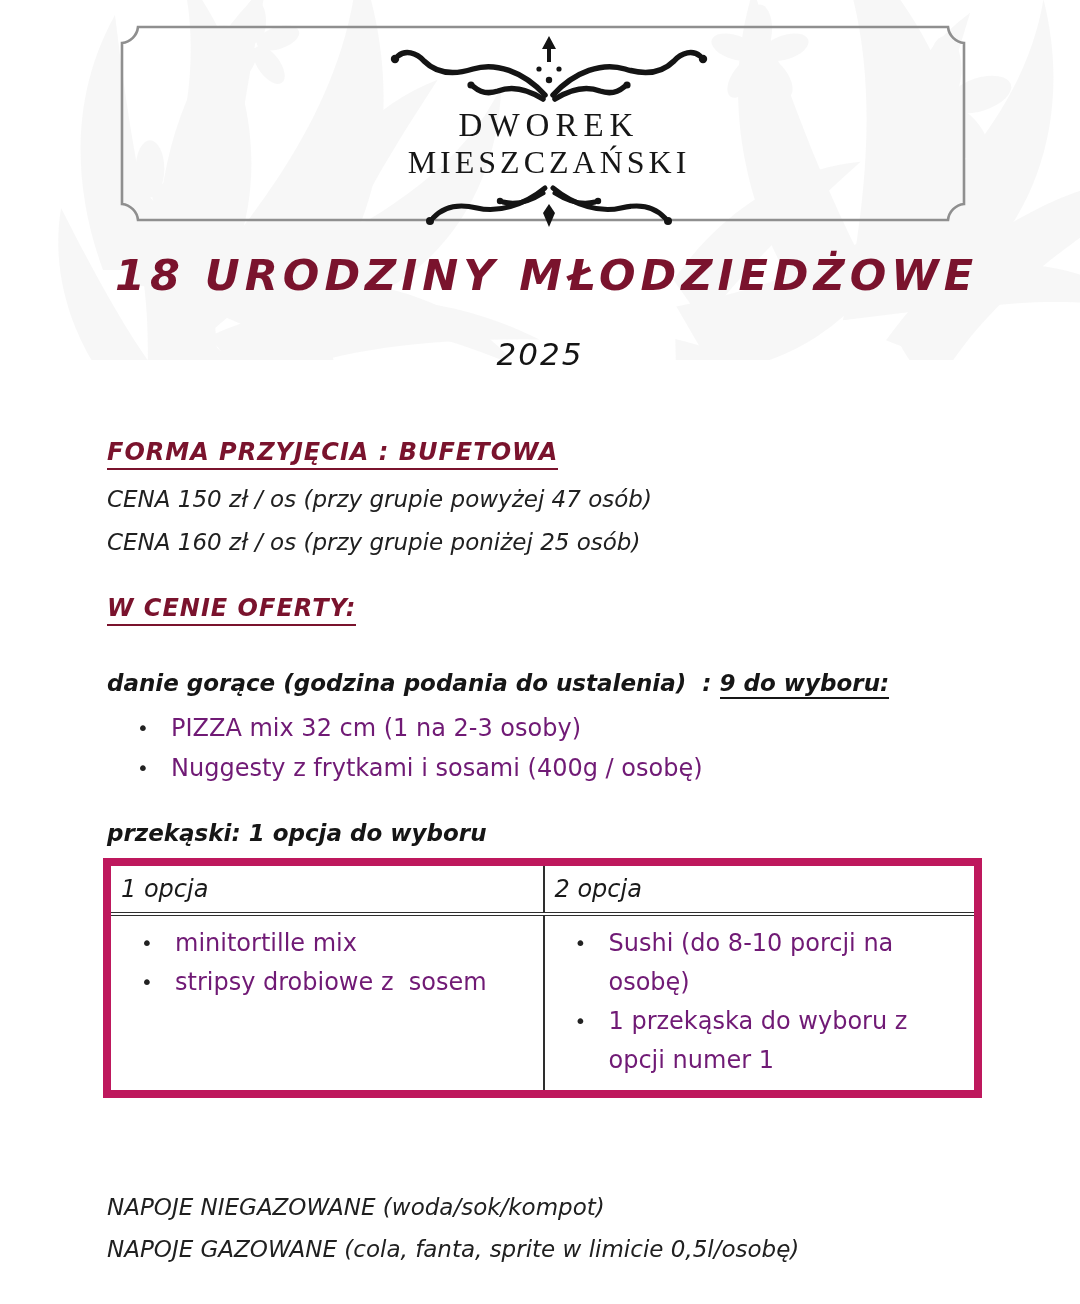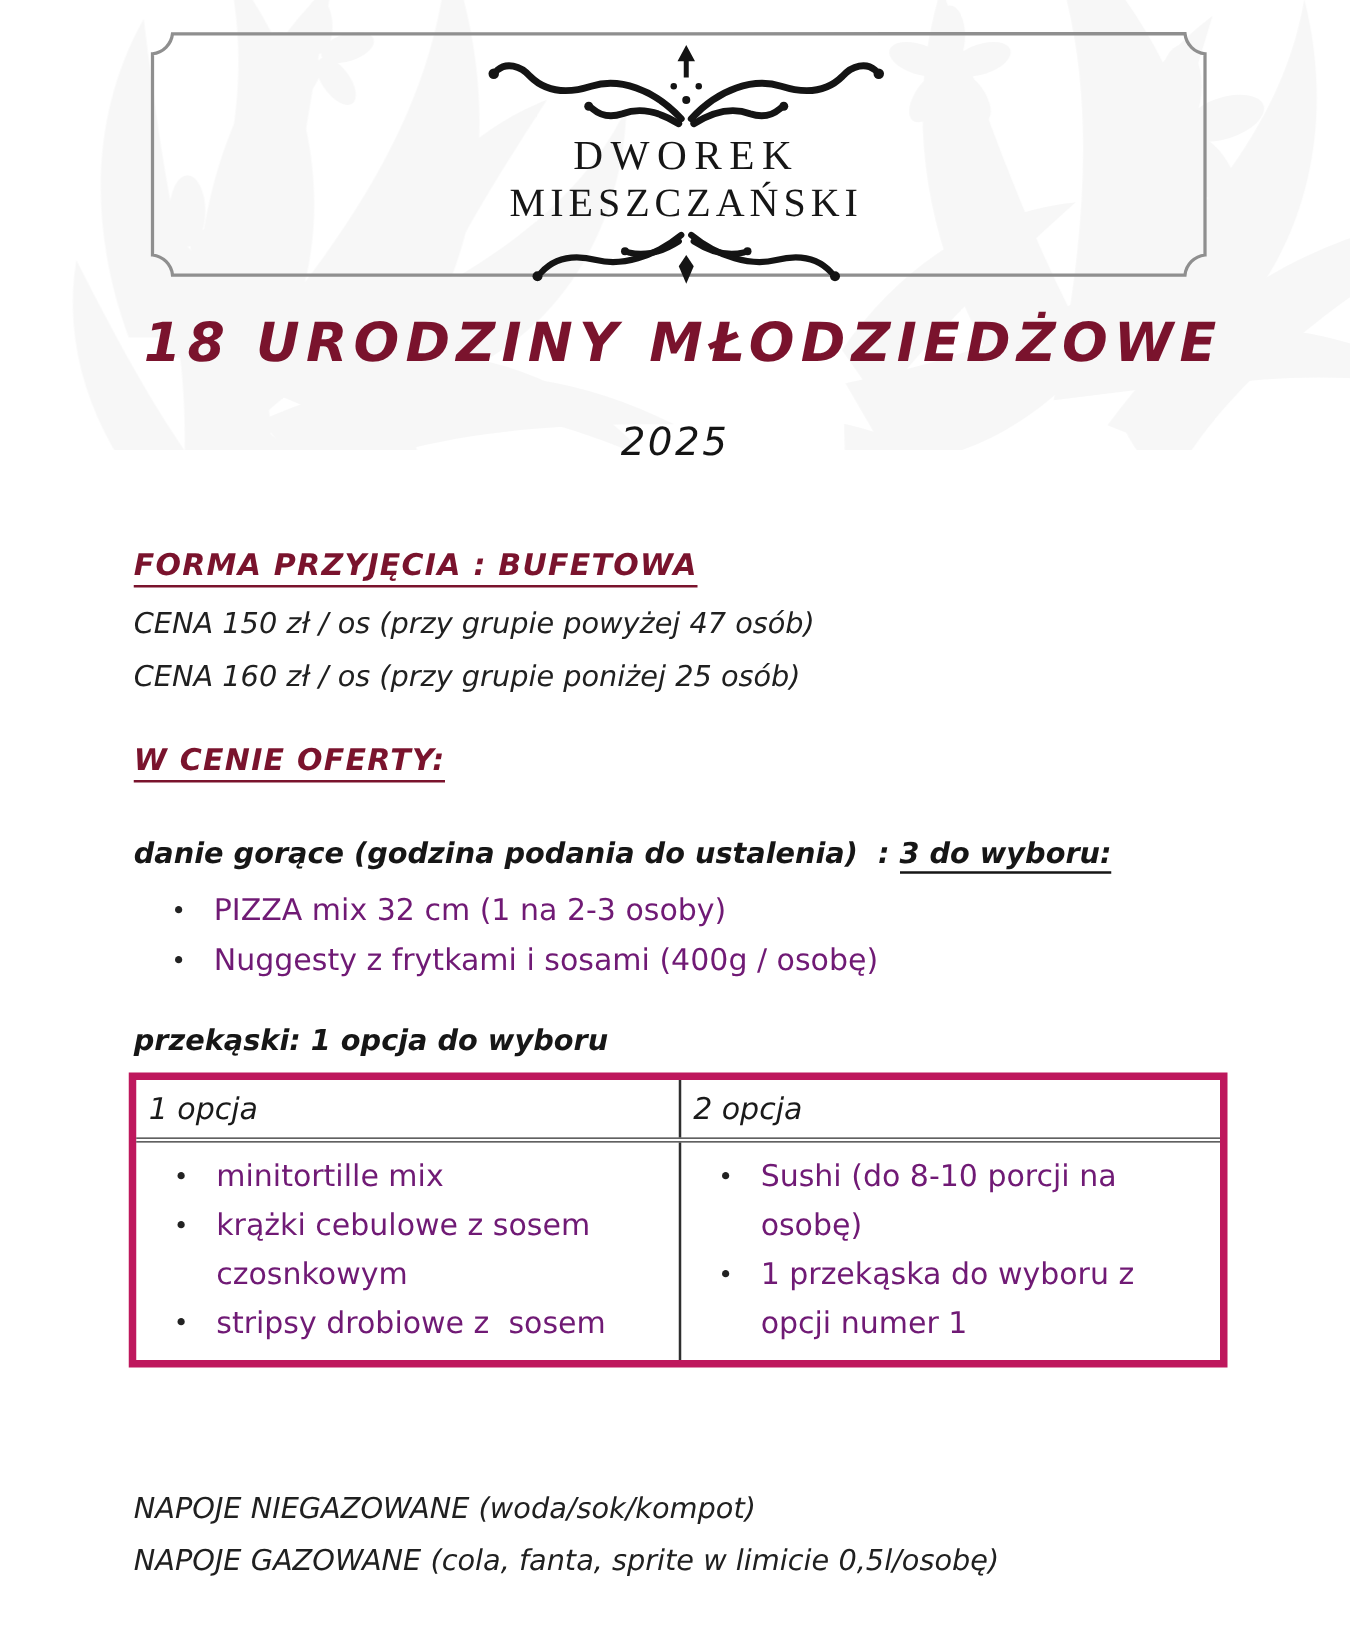--- a/index.html
+++ b/index.html
@@ -60,21 +60,21 @@
     font-size:24px; color:#701a75; white-space:pre-wrap;
   }
   ul.bullets li::before {
     content:"•"; position:absolute; left:30px; font-size:20px; color:#222;
   }
   #hot-list { left:107px; top:708px; }
 
   #section-przekaski { left:107px; top:820px; font-size:23px; font-weight:bold; font-style:italic; color:#161616; }
 
   
-  #snacks-table { left:103px; top:858px; width:879px; border:6px solid #be185d; background:transparent; }
+  #snacks-table { left:103px; top:858px; width:879px; border:8px solid #be185d; background:transparent; }
   .t-row { display:flex; }
   .t-head { border-bottom:4px double #2e2e2e; }
   .t-cell { width:50%; }
   .t-cell + .t-cell { border-left:2px solid #2e2e2e; }
   .t-head .t-cell {
     font-size:24px; font-style:italic; color:#1a1a1a;
     padding:8px 8px 8px 10px; line-height:30px;
   }
   .t-body .t-cell { padding:8px 6px 10px 0; }
   .t-body ul.bullets li { line-height:39px; padding-right:16px; }
@@ -171,39 +171,38 @@
 <div id="cena-lines" class="abs body-text">
   <div>CENA 150 zł / os (przy grupie powyżej 47 osób)</div>
   <div>CENA 160 zł / os (przy grupie poniżej 25 osób)</div>
 </div>
 
 <div id="section-oferta" class="abs maroon-head">
   <span class="ul">W CENIE OFERTY:</span>
 </div>
 
 <div id="section-danie" class="abs">
-  <span style="white-space:pre-wrap;">danie gorące (godzina podania do ustalenia)  : </span><span class="ul-black">3 do wyboru:</span>
+  <span style="white-space:pre-wrap;">danie gorące (godzina podania do ustalenia)  : </span><span class="ul-black">9 do wyboru:</span>
 </div>
 <ul id="hot-list" class="abs bullets">
   <li>PIZZA mix 32 cm (1 na 2-3 osoby)</li>
   <li>Nuggesty z frytkami i sosami (400g / osobę)</li>
 </ul>
 
 <div id="section-przekaski" class="abs">przekąski: 1 opcja do wyboru</div>
 
 <div id="snacks-table" class="abs">
   <div class="t-row t-head">
     <div class="t-cell">1 opcja</div>
     <div class="t-cell">2 opcja</div>
   </div>
   <div class="t-row t-body">
     <div class="t-cell">
       <ul class="bullets">
         <li>minitortille mix</li>
-        <li>krążki cebulowe z sosem czosnkowym</li>
         <li>stripsy drobiowe z  sosem</li>
       </ul>
     </div>
     <div class="t-cell">
       <ul class="bullets">
         <li>Sushi (do 8-10 porcji na osobę)</li>
         <li>1 przekąska do wyboru z opcji numer 1</li>
       </ul>
     </div>
   </div>

